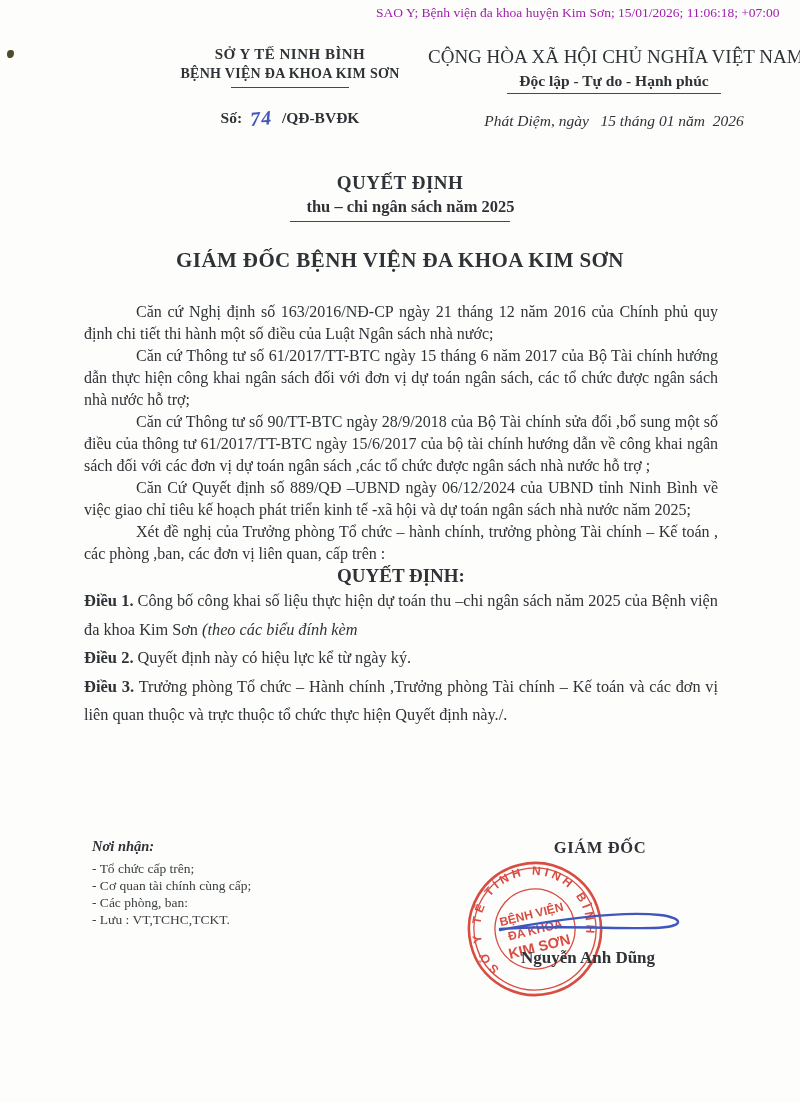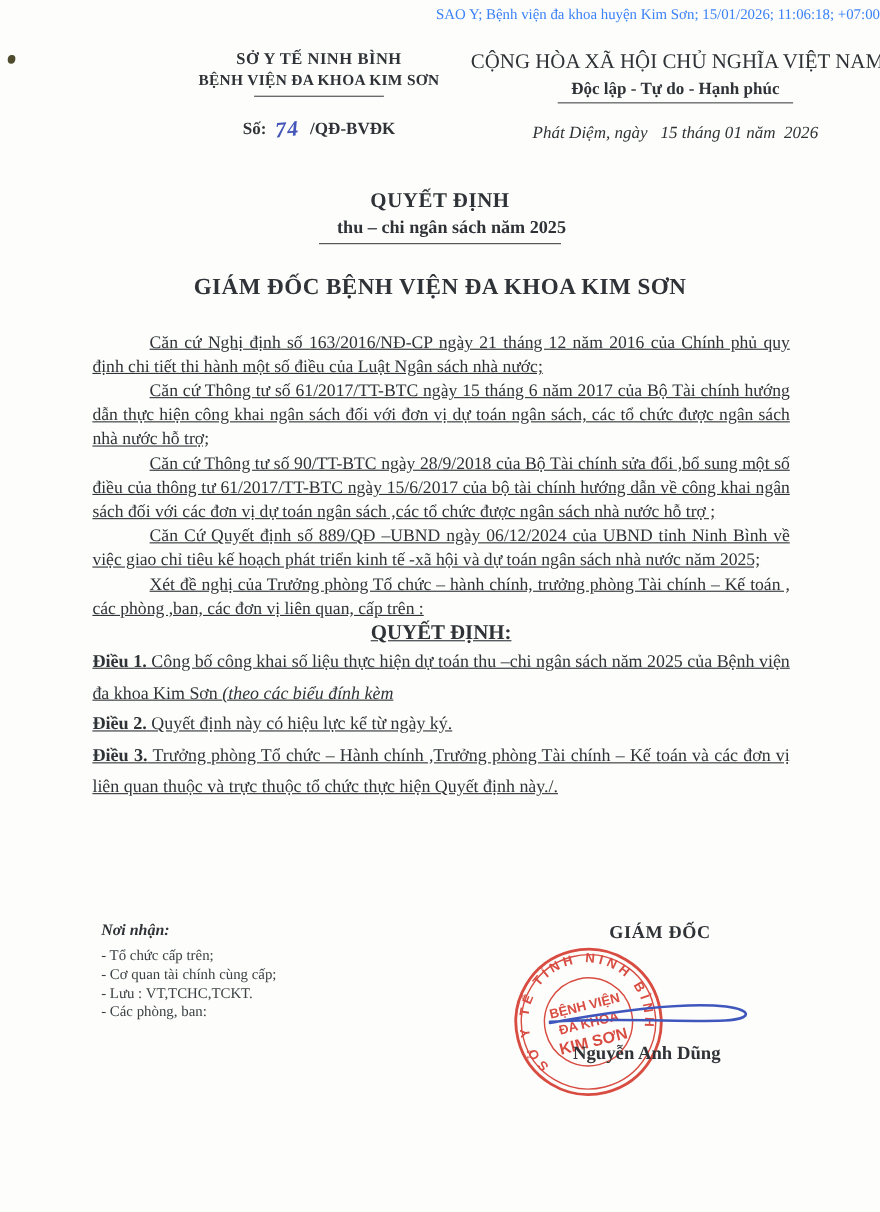--- a/index.html
+++ b/index.html
@@ -3,21 +3,21 @@
 <meta charset="utf-8">
 <style>
   html,body{margin:0;padding:0;background:#e8e8e8;}
   .page{
     position:relative;width:800px;height:1102px;margin:0 auto;
     background:#fdfdfb;overflow:hidden;
     font-family:"Liberation Serif","DejaVu Serif",serif;
     color:#2f3337;
   }
   .abs{position:absolute;}
-  .scan-header{top:5px;left:376px;width:424px;font-size:13.5px;color:#3b82f6;white-space:nowrap;text-align:right;}
+  .scan-header{top:5px;left:376px;width:424px;font-size:13.5px;color:#a21caf;white-space:nowrap;}
   .speck{top:50px;left:7px;width:7px;height:8px;background:#4f4c2e;border-radius:50% 40% 55% 45%;}
 
   .lh-left{top:46px;left:118px;width:344px;text-align:center;}
   .lh-left .l1{font-weight:bold;font-size:15px;letter-spacing:.5px;}
   .lh-left .l2{font-weight:bold;font-size:14px;margin-top:3px;letter-spacing:.3px;}
   .rule{border-bottom:1.6px solid #45484c;}
   .lh-left .rule{width:118px;margin:5px auto 0;}
   .doc-no{margin-top:17px;font-weight:bold;font-size:15.5px;}
   .hand-no{
     display:inline-block;color:#4456b7;font-size:20px;font-style:italic;
@@ -30,21 +30,21 @@
   .lh-right .rule{width:214px;margin:3px auto 0;}
   .date-line{margin-top:18px;font-style:italic;font-size:15.5px;white-space:pre;}
 
   .title-block{top:148px;left:0;width:800px;text-align:center;}
   .title-main{font-weight:bold;font-size:19px;letter-spacing:.5px;margin-top:24px;}
   .title-sub1{font-weight:bold;font-size:16.5px;margin-top:9px;}
   .title-sub2{font-weight:bold;font-size:16.5px;margin-top:3px;padding-left:21px;}
   .title-block .rule{width:220px;margin:4px auto 0;}
   .issuer{font-weight:bold;font-size:21px;margin-top:26px;letter-spacing:.4px;}
 
-  .body-text{top:301px;left:84px;width:634px;font-size:16px;line-height:22px;text-align:justify;text-decoration:underline;}
+  .body-text{top:301px;left:84px;width:634px;font-size:16px;line-height:22px;text-align:justify;}
   .body-text p{margin:0;text-indent:52px;}
   .decision-heading{text-align:center;font-weight:bold;font-size:19px;margin:1px 0 2px;text-indent:0 !important;}
   .article{margin:4px 0 0;text-indent:0 !important;line-height:28.5px;font-size:16.3px;}
   .article b{font-size:16.5px;}
   .article i{font-size:16.3px;}
 
   .recipients{top:838px;left:92px;width:280px;}
   .recipients .label{font-weight:bold;font-style:italic;font-size:14.5px;margin-bottom:5px;}
   .recipients .line{font-size:13.5px;line-height:17px;color:#3a4043;}
 
@@ -95,22 +95,22 @@
     <p class="decision-heading">QUYẾT ĐỊNH:</p>
     <p class="article"><b>Điều 1.</b><span> Công bố công khai số liệu thực hiện dự toán  thu –chi ngân sách năm 2025 của Bệnh viện đa khoa Kim Sơn </span><i>(theo các biểu đính kèm</i></p>
     <p class="article"><b>Điều 2.</b><span> Quyết định này có hiệu lực kể từ ngày ký.</span><i></i></p>
     <p class="article"><b>Điều 3.</b><span> Trưởng phòng Tổ chức – Hành chính ,Trưởng phòng Tài chính – Kế toán và các đơn vị liên quan thuộc và trực thuộc tổ chức thực hiện Quyết định này./.</span><i></i></p>
   </div>
 
   <div class="abs recipients">
     <div class="label">Nơi nhận:</div>
     <div class="line">- Tổ chức  cấp trên;</div>
     <div class="line">- Cơ quan tài chính cùng cấp;</div>
+    <div class="line">- Các phòng, ban:</div>
     <div class="line">- Lưu : VT,TCHC,TCKT.</div>
-    <div class="line">- Các phòng, ban:</div>
   </div>
 
   <div class="abs sign-title">GIÁM ĐỐC</div>
 
   <div class="abs stamp-wrap">
     <svg width="142" height="142" viewBox="0 0 142 142">
       <circle cx="71" cy="71" r="66" fill="none" stroke="#d4392e" stroke-width="2.6"></circle>
       <circle cx="71" cy="71" r="61" fill="none" stroke="#d4392e" stroke-width="1.3"></circle>
       <circle cx="71" cy="71" r="40" fill="none" stroke="#d4392e" stroke-width="1.3"></circle>
       <defs>

